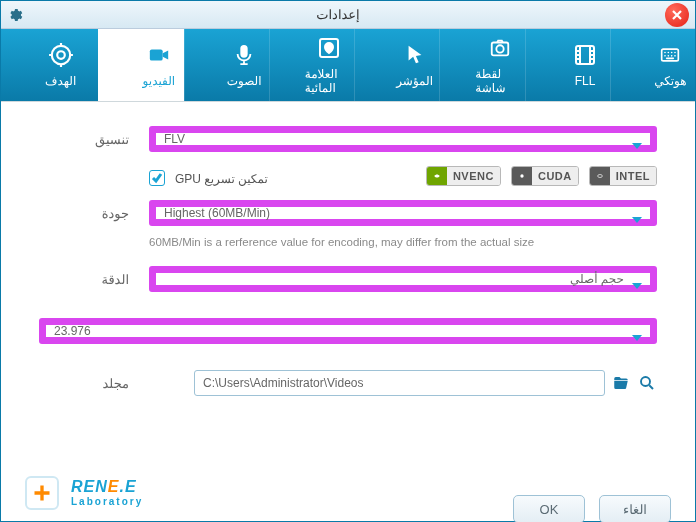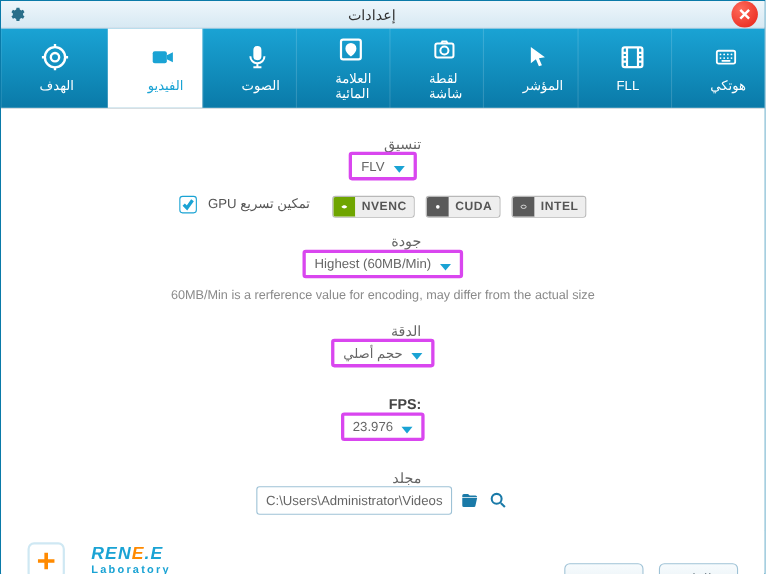--- a/index.html
+++ b/index.html
@@ -10,63 +10,63 @@
   
   .titlebar { height: 28px; background: linear-gradient(#eef6fb,#d7e9f3); display: flex; align-items: center; padding: 0 6px; border-bottom: 1px solid #bcd; }
   .titlebar .gear { width: 16px; height: 16px; color: #2a6; }
   .titlebar .gear svg { display: block; }
   .titlebar .title { margin-right: 12px; margin-left: auto; font-size: 13px; color: #333; direction: rtl; text-align: center; }
   .titlebar .close { width: 24px; height: 24px; border-radius: 50%; background: radial-gradient(circle at 35% 30%, #ff6a5a, #e62117); display: flex; align-items: center; justify-content: center; margin-left: auto; }
   .titlebar .close svg { width: 12px; height: 12px; stroke: #fff; stroke-width: 2.2; }
 
   
   .tabs { height: 72px; background: linear-gradient(#1aa3d4,#0a7aa8); display: flex; }
-  .tab { flex: 1; color: #fff; display: flex; flex-direction: column; align-items: flex-start; justify-content: center; gap: 6px; font-size: 12px; border-left: 1px solid rgba(255,255,255,0.15); cursor: pointer; padding-left: 35px; }
+  .tab { flex: 1; color: #fff; display: flex; flex-direction: column; align-items: center; justify-content: center; gap: 6px; font-size: 12px; border-left: 1px solid rgba(255,255,255,0.15); cursor: pointer; padding-left: 35px; }
   .tab:first-child { border-left: none; }
   .tab .ticon { width: 28px; height: 26px; display: flex; align-items: center; justify-content: center; }
   .tab.active { background: #fff; color: #1aa3d4; margin-left: 13px; }
   .tab.active .ticon { color: #1aa3d4; }
   .tab:not(.active) .ticon { color: #fff; }
   .tabs-wrap { border-bottom: 1px solid #cfd8dc; }
 
   
   .body { flex: 1; padding: 24px 38px 0 38px; position: relative; background: #fff; }
-  .row { display: flex; align-items: center; margin-bottom: 14px; flex-direction: column; }
+  .row { display: flex; align-items: center; margin-bottom: 14px; }
   .row .label { width: 110px; text-align: right; padding-right: 20px; font-size: 13px; color: #666; direction: rtl; }
   .row .field { flex: 1; }
   .row.helper { margin-top: -8px; margin-bottom: 18px; align-items: center; }
 
-  .select { width: 100%; height: 26px; border: 3px solid #d946ef; border-radius: 3px; background: #fff; display: flex; align-items: center; padding: 0 26px 0 8px; font-size: 12px; color: #666; position: relative; cursor: pointer; }
+  .select { width: 100%; height: 26px; border: 7px solid #d946ef; border-radius: 3px; background: #fff; display: flex; align-items: center; padding: 0 26px 0 8px; font-size: 12px; color: #666; position: relative; cursor: pointer; }
   .select::after { content: ""; position: absolute; right: 8px; top: 10px; width: 0; height: 0; border-left: 5px solid transparent; border-right: 5px solid transparent; border-top: 6px solid #1aa3d4; }
 
   .txt { width: 100%; height: 26px; border: 1px solid #9ec2d6; border-radius: 3px; background: #fff; display: flex; align-items: center; padding: 0 8px; font-size: 12px; color: #666; }
 
   .help { font-size: 11.5px; color: #8a8a8a; padding-top: 4px; }
 
-  .gpu-line { display: flex; align-items: flex-start; gap: 10px; }
+  .gpu-line { display: flex; align-items: flex-end; gap: 10px; }
   .chk { width: 16px; height: 16px; border: 1.5px solid #1aa3d4; border-radius: 3px; display: flex; align-items: center; justify-content: center; background: #fff; }
   .chk svg { width: 12px; height: 12px; stroke: #1aa3d4; stroke-width: 3; fill: none; }
   .gpu-label { font-size: 12px; color: #555; direction: rtl; }
   .spacer { flex: 1; }
   .enc-badge { display: inline-flex; align-items: center; height: 20px; border: 1px solid #b8b8b8; border-radius: 3px; overflow: hidden; font-size: 11px; font-weight: 700; letter-spacing: 0.5px; color: #555; }
   .enc-badge .tile { width: 20px; height: 100%; background:#5a5a5a; display:flex; align-items:center; justify-content:center; }
   .enc-badge .tile.nv { background:#6fa500; }
   .enc-badge .tile svg { width:12px; height:12px; fill:#fff; }
   .enc-badge span { padding: 0 6px; background:#eee; height:100%; display:flex; align-items:center; }
 
   .folder-field { display:flex; align-items:center; gap:6px; }
-  .folder-txt { flex:1; }
+  .folder-txt { flex:1;margin-left:45px; }
   .ibtn { width:20px; height:20px; display:flex; align-items:center; justify-content:center; cursor:pointer; color:#1a7aa8; }
   .ibtn svg { width:18px; height:18px; }
 
   
   .footer { height: 56px; background:#fff; border-top: none; display:flex; align-items:center; padding: 0 24px; gap: 14px; }
   .footbtns { margin-left:auto; display:flex; gap:14px;margin-top:32px; }
   .btn { min-width: 72px; height: 28px; border:1px solid #9ec2d6; border-radius: 5px; background: linear-gradient(#f7fbfd,#e4eef4); color:#5b6b74; font-size:13px; display:flex; align-items:center; justify-content:center; cursor:pointer; }
-  .logo { display:flex; align-items:center; gap:24px; }
+  .logo { display:flex; align-items:center; gap:12px; }
   .logo .mark { width:34px; height:34px; border-radius:6px; background:#fff; border:2px solid #cfe8f3; display:flex; align-items:center; justify-content:center; }
   .logo .mark svg { width:20px; height:20px; }
   .logo .txtlogo { display:flex; flex-direction:column; line-height:1; }
   .logo .l1 { font-style: italic; font-weight:700; font-size:16px; letter-spacing:1px; }
   .logo .l1 .a{color:#1aa3d4}.logo .l1 .b{color:#ff8a00}.logo .l1 .c{color:#1aa3d4}
   .logo .l2 { font-size:10px; color:#1aa3d4; letter-spacing:2px; margin-top:2px; font-weight:700; }
 </style>
 </head>
 <body>
 
@@ -120,35 +120,35 @@
         <div class="ticon">
             <svg viewBox="0 0 24 24" width="24" height="24" fill="none" stroke="currentColor" stroke-width="2">
               <rect x="3" y="3" width="18" height="18" rx="2"></rect>
               <path d="M12 7a4 4 0 014 4c0 3-4 6-4 6s-4-3-4-6a4 4 0 014-4z" fill="currentColor"></path>
             </svg>
           </div>
         <span>العلامة المائية</span>
       </div>
       <div class="tab">
         <div class="ticon">
+            <svg viewBox="0 0 24 24" width="22" height="26" fill="currentColor">
+              <path d="M5 2l14 10-6 1 3 7-3 1-3-7-5 4z"></path>
+            </svg>
+          </div>
+        <span>المؤشر</span>
+      </div>
+      <div class="tab">
+        <div class="ticon">
             <svg viewBox="0 0 24 24" width="26" height="22" fill="none" stroke="currentColor" stroke-width="2">
               <rect x="3" y="6" width="18" height="14" rx="2"></rect>
               <circle cx="12" cy="13" r="4"></circle>
               <path d="M9 6l1-2h4l1 2"></path>
             </svg>
           </div>
         <span>لقطة شاشة</span>
-      </div>
-      <div class="tab">
-        <div class="ticon">
-            <svg viewBox="0 0 24 24" width="22" height="26" fill="currentColor">
-              <path d="M5 2l14 10-6 1 3 7-3 1-3-7-5 4z"></path>
-            </svg>
-          </div>
-        <span>المؤشر</span>
       </div>
       <div class="tab">
         <div class="ticon">
             <svg viewBox="0 0 24 24" width="24" height="24" fill="none" stroke="currentColor" stroke-width="2">
               <rect x="3" y="3" width="18" height="18" rx="2"></rect>
               <path d="M7 3v18M17 3v18M3 8h4M3 12h4M3 16h4M17 8h4M17 12h4M17 16h4"></path>
             </svg>
           </div>
         <span>FLL</span>
       </div>
@@ -228,21 +228,20 @@
     <div class="row">
       <div class="label">الدقة</div>
       <div class="field">
         <div class="select">
           <span style="direction:rtl;width:100%">حجم أصلي</span>
         </div>
       </div>
     </div>
 
     <div class="row" style="margin-top:26px">
-      <div class="label" style="direction:ltr;text-align:right;font-weight:700;color:#444">FPS:</div>
       <div class="field">
         <div class="select">
           <span>23.976</span>
         </div>
       </div>
     </div>
 
     <div class="row" style="margin-top:26px">
       <div class="label">مجلد</div>
       <div class="field folder-field">

